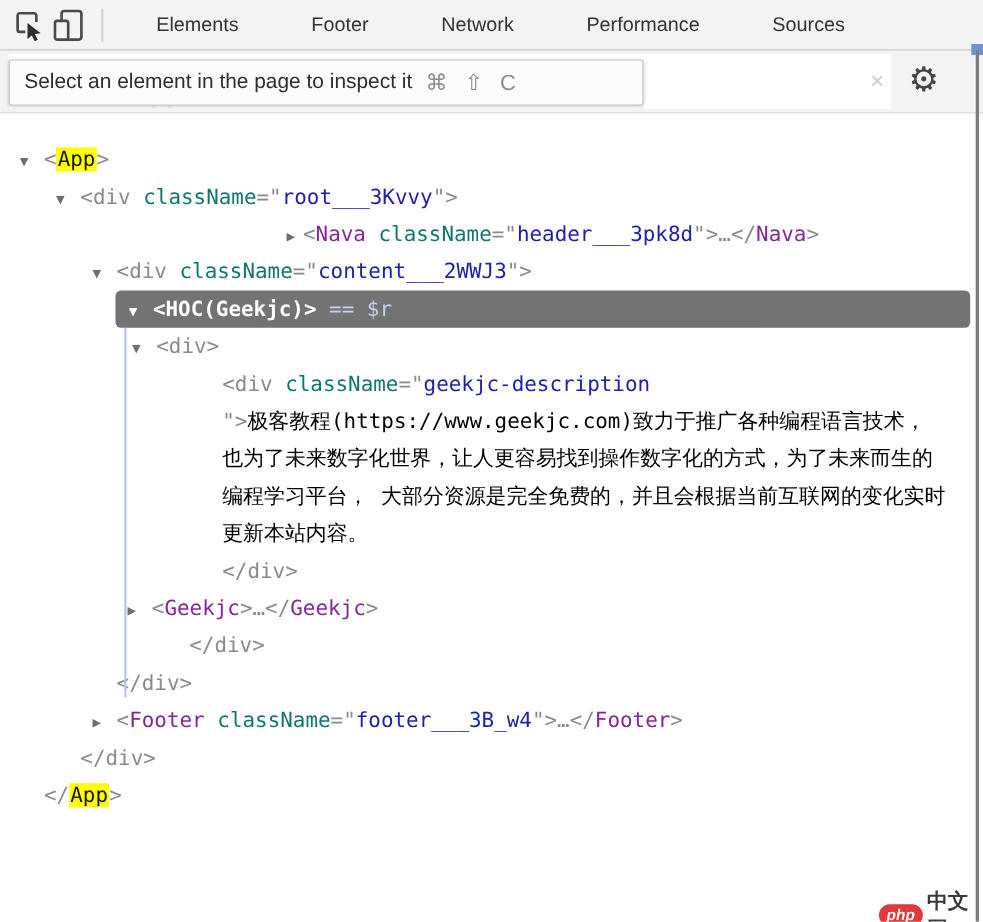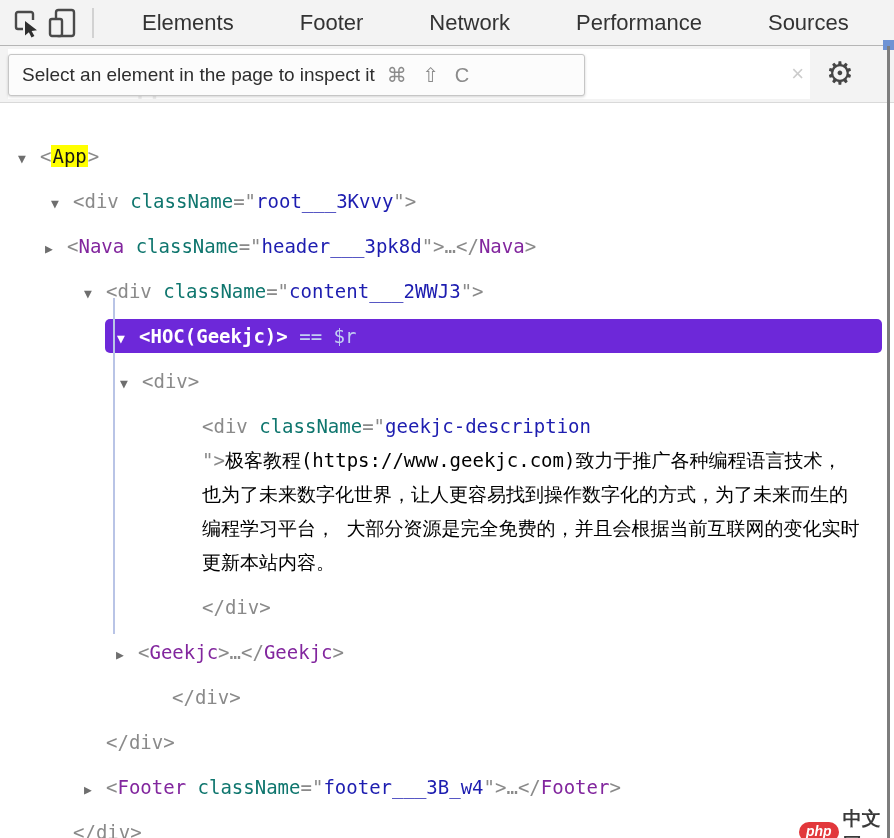--- a/index.html
+++ b/index.html
@@ -10,21 +10,21 @@
   }
   
   .tabbar{
     height:46px;background:#f3f3f3;border-bottom:1px solid #b5b5b5;
     display:flex;align-items:center;box-sizing:border-box;
   }
   .icon-btn{width:36px;height:36px;display:flex;align-items:center;justify-content:center;}
   .icon-btn:first-child{margin-left:8px;}
   .sep{width:2px;height:30px;background:#d2d2d2;margin:0 6px 0 12px;}
   .tabs{display:flex;gap:66px;margin-left:42px;}
-  .tab{font-size:22px;color:#333;white-space:nowrap;cursor:default;}
+  .tab{font-size:18px;color:#333;white-space:nowrap;cursor:default;}
   
   .searchrow{
     height:57px;background:#f3f3f3;border-bottom:1px solid #d9d9d9;
     position:relative;box-sizing:border-box;
   }
   .search-input{
     position:absolute;left:8px;top:3px;width:802px;height:50px;background:#ffffff;
   }
   .clear-x{
     position:absolute;right:12px;top:50%;transform:translateY(-50%);
@@ -47,32 +47,32 @@
     display:flex;align-items:center;padding:0 13px;
     font-size:19px;color:#2e2e2e;white-space:nowrap;
   }
   .shortcuts{color:#8b8b8b;margin-left:12px;font-size:20px;letter-spacing:5px;}
   
   .tree{
     position:relative;padding-top:25px;
     font-family:"DejaVu Sans Mono","Liberation Mono",monospace;
     font-size:19px;color:#8a8a8a;
   }
-  .trow{height:34px;line-height:34px;white-space:pre;margin-top:11px;}
+  .trow{height:34px;line-height:34px;white-space:pre;}
   .trow.wrap{height:auto;white-space:pre-wrap;padding-right:34px;word-break:break-all;}
   .arr{display:inline-block;width:22px;font-size:13px;color:#6e6e6e;}
   .b{color:#8a8a8a;}
   .tag{color:#8a8a8a;}
   .comp{color:#82269e;}
   .attr{color:#0f766e;}
   .val{color:#1d1db0;}
   .txt{color:#000000;}
   .hl{background:#ffff00;color:#161616;padding:0 1px;}
   .selected{
-    background:#6d28d9;color:#ffffff;border-radius:5px;font-weight:bold;
+    background:#737373;color:#ffffff;border-radius:5px;font-weight:bold;
   }
   .selected .arr,.selected .selb,.selected .selcomp{color:#ffffff;}
   .faded{color:#c2cef2;font-weight:normal;}
   .guide{position:absolute;left:113px;top:195px;width:2px;height:336px;background:#b9c4e6;}
   
   .edge{position:absolute;left:887px;top:46px;width:3px;height:792px;background:#7d7d7d;}
   .edge-accent{position:absolute;left:883px;top:40px;width:11px;height:10px;background:#6f93d4;}
   
   .brand{position:absolute;left:799px;top:806px;display:flex;align-items:center;gap:4px;}
   .brand-badge{
@@ -117,31 +117,32 @@
   <div class="tooltip">
     <span>Select an element in the page to inspect it</span>
     <span class="shortcuts">⌘ ⇧ C</span>
   </div>
 </div>
 
 <div class="tree" id="tree">
   <div class="guide"></div>
 <div class="trow" style="padding-left: 18px;"><span class="arr">▼</span><span class="b">&lt;</span><span class="comp hl">App</span><span class="b">&gt;</span></div>
     <div class="trow" style="padding-left: 51px;"><span class="arr">▼</span><span class="b">&lt;</span><span class="tag">div </span><span class="attr">className</span><span class="b">="</span><span class="val">root___3Kvvy</span><span class="b">"&gt;</span></div>
-    <div class="trow" style="padding-left: 45px;"><span class="arr">▶</span><span class="b">&lt;</span><span class="comp">Nava</span><span class="b"> </span><span class="attr">className</span><span class="b">="</span><span class="val">header___3pk8d</span><span class="b">"&gt;</span><span class="b">…</span><span class="b">&lt;/</span><span class="comp">Nava</span><span class="b">&gt;</span></div>
+    <div class="trow" style="padding-left: 104px; text-align: center;"><span class="arr">▶</span><span class="b">&lt;</span><span class="comp">Nava</span><span class="b"> </span><span class="attr">className</span><span class="b">="</span><span class="val">header___3pk8d</span><span class="b">"&gt;</span><span class="b">…</span><span class="b">&lt;/</span><span class="comp">Nava</span><span class="b">&gt;</span></div>
     <div class="trow" style="padding-left: 84px;"><span class="arr">▼</span><span class="b">&lt;</span><span class="tag">div </span><span class="attr">className</span><span class="b">="</span><span class="val">content___2WWJ3</span><span class="b">"&gt;</span></div>
     <div class="trow selected" style="margin-left: 105px; padding-left: 12px; margin-right: 12px;"><span class="arr">▼</span><span class="selb">&lt;</span><span class="selcomp">HOC(Geekjc)</span><span class="selb">&gt;</span><span class="selb"> </span><span class="faded">== $r</span></div>
     <div class="trow" style="padding-left: 120px;"><span class="arr">▼</span><span class="b">&lt;</span><span class="tag">div</span><span class="b">&gt;</span></div>
     <div class="trow wrap" style="padding-left: 202px;"><span class="b">&lt;</span><span class="tag">div </span><span class="attr">className</span><span class="b">="</span><span class="val">geekjc-description</span><br><span class="b">"&gt;</span><span class="txt">极客教程(https://www.geekjc.com)致力于推广各种编程语言技术，也为了未来数字化世界，让人更容易找到操作数字化的方式，为了未来而生的编程学习平台， 大部分资源是完全免费的，并且会根据当前互联网的变化实时更新本站内容。</span></div>
     <div class="trow" style="padding-left: 202px;"><span class="b">&lt;/</span><span class="tag">div</span><span class="b">&gt;</span></div>
     <div class="trow" style="padding-left: 116px;"><span class="arr">▶</span><span class="b">&lt;</span><span class="comp">Geekjc</span><span class="b">&gt;</span><span class="b">…</span><span class="b">&lt;/</span><span class="comp">Geekjc</span><span class="b">&gt;</span></div>
     <div class="trow" style="padding-left: 172px;"><span class="b">&lt;/</span><span class="tag">div</span><span class="b">&gt;</span></div>
     <div class="trow" style="padding-left: 106px;"><span class="b">&lt;/</span><span class="tag">div</span><span class="b">&gt;</span></div>
     <div class="trow" style="padding-left: 84px;"><span class="arr">▶</span><span class="b">&lt;</span><span class="comp">Footer</span><span class="b"> </span><span class="attr">className</span><span class="b">="</span><span class="val">footer___3B_w4</span><span class="b">"&gt;</span><span class="b">…</span><span class="b">&lt;/</span><span class="comp">Footer</span><span class="b">&gt;</span></div>
     <div class="trow" style="padding-left: 73px;"><span class="b">&lt;/</span><span class="tag">div</span><span class="b">&gt;</span></div>
+    <div class="trow" style="padding-left: 40px;"><span class="b">&lt;/</span><span class="comp hl">App</span><span class="b">&gt;</span></div>
   </div>
 
 <div class="edge-accent"></div>
 <div class="edge"></div>
 
 <div class="brand">
   <span class="brand-badge">php</span>
   <span class="brand-text">中文网</span>
 </div>
 

